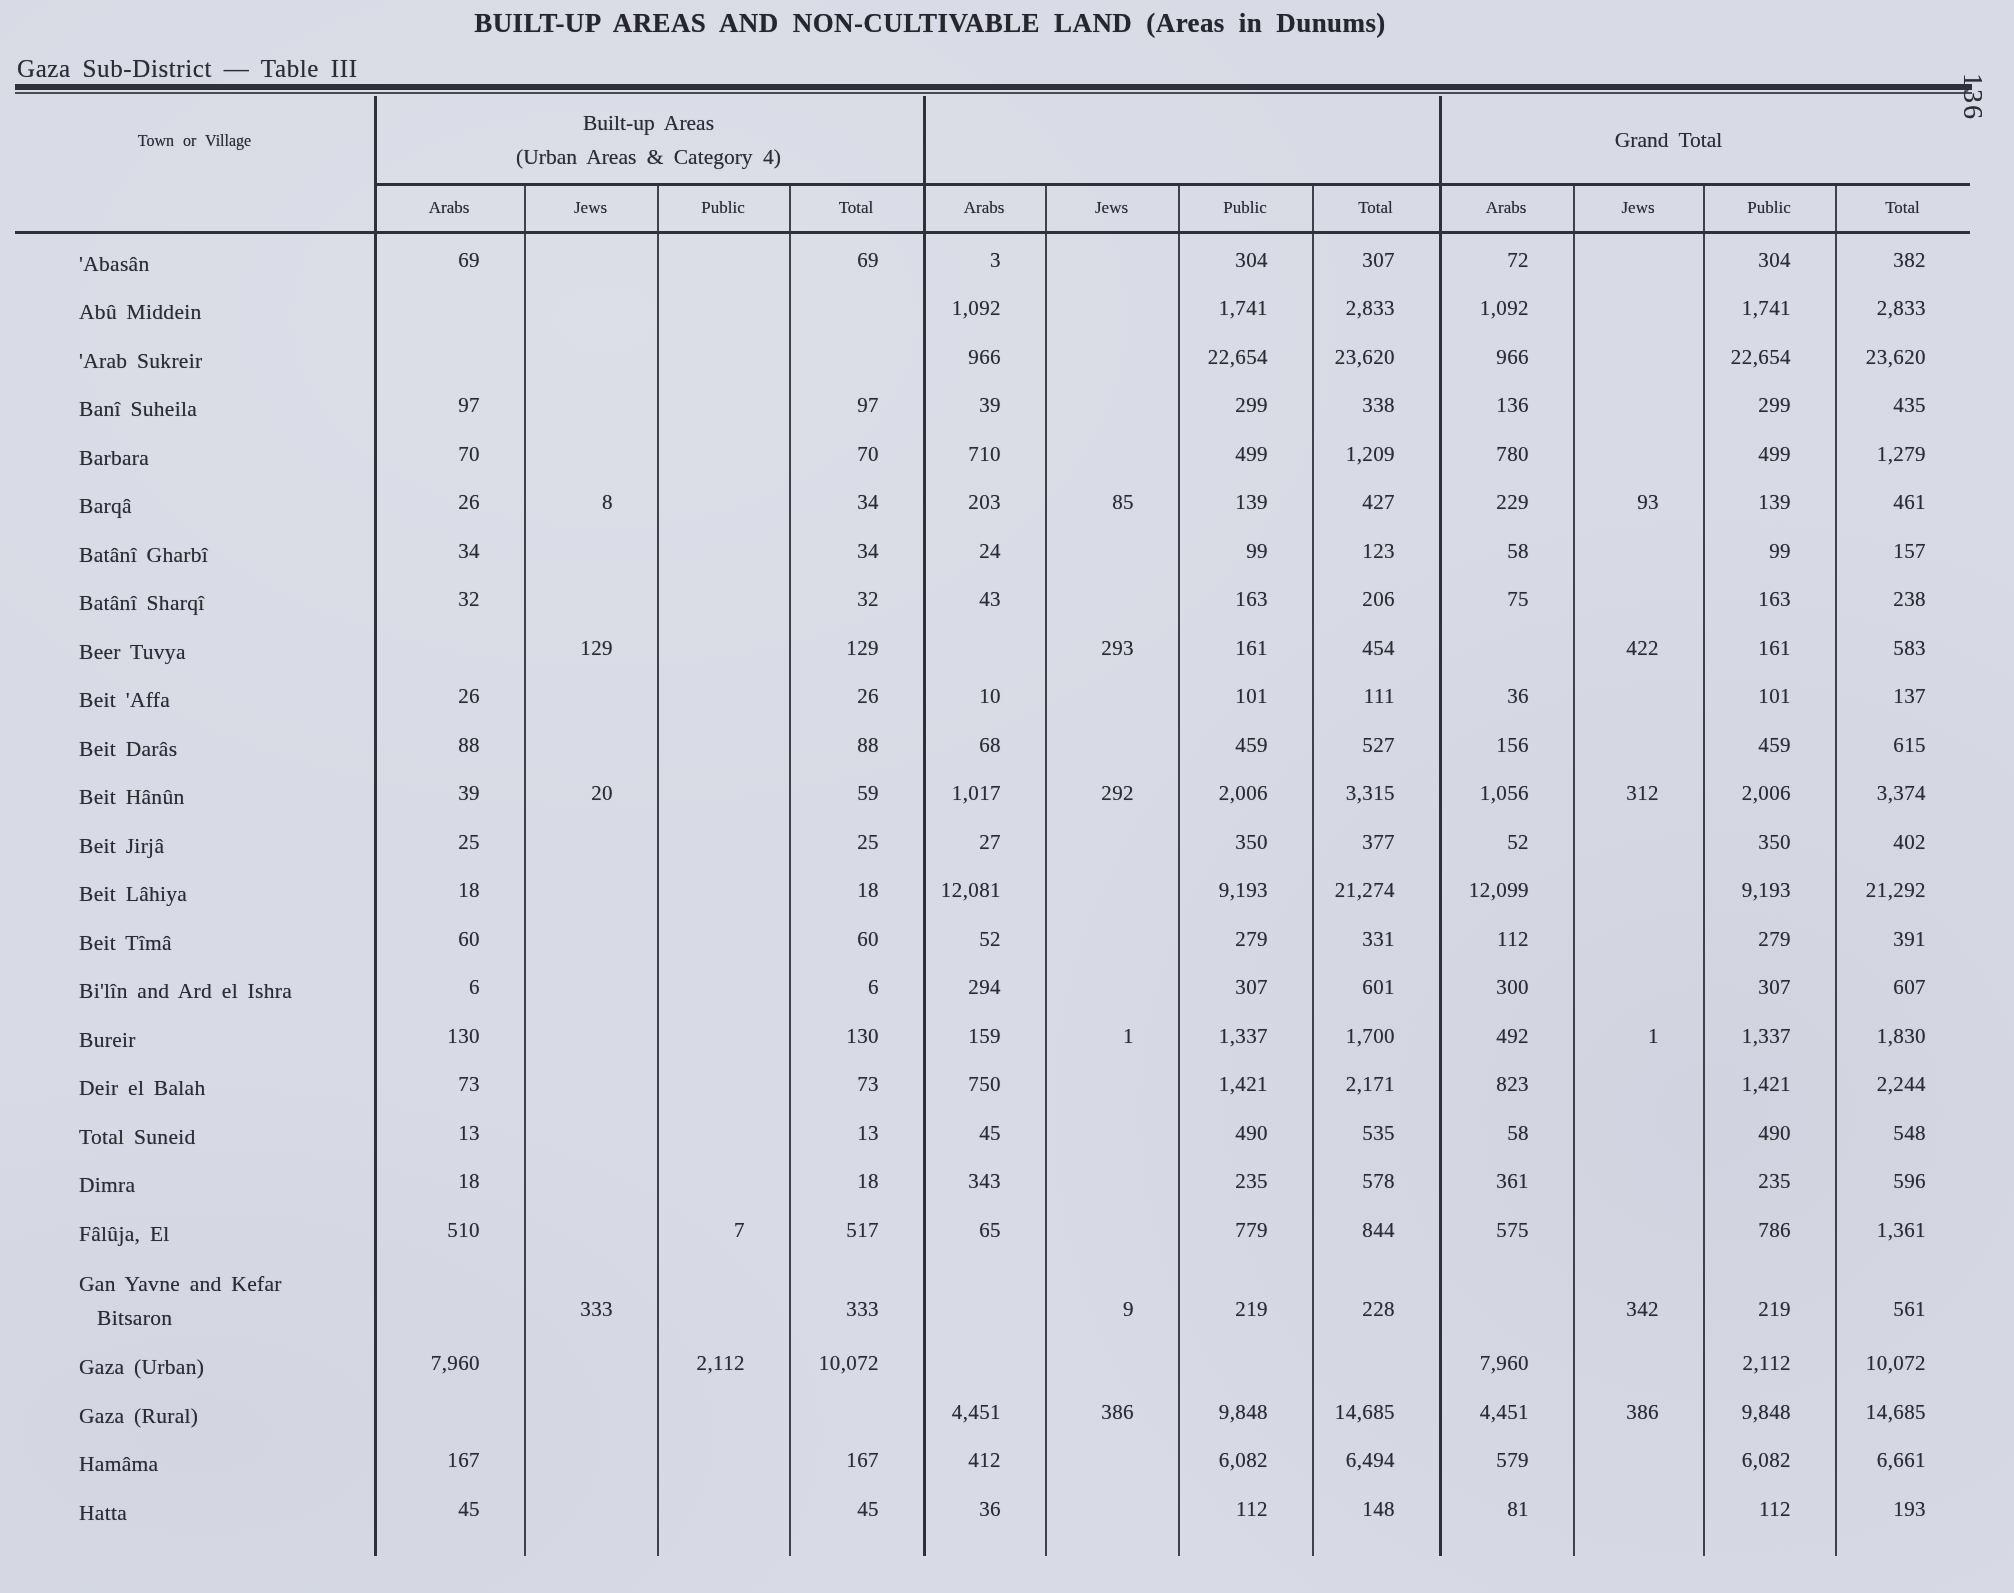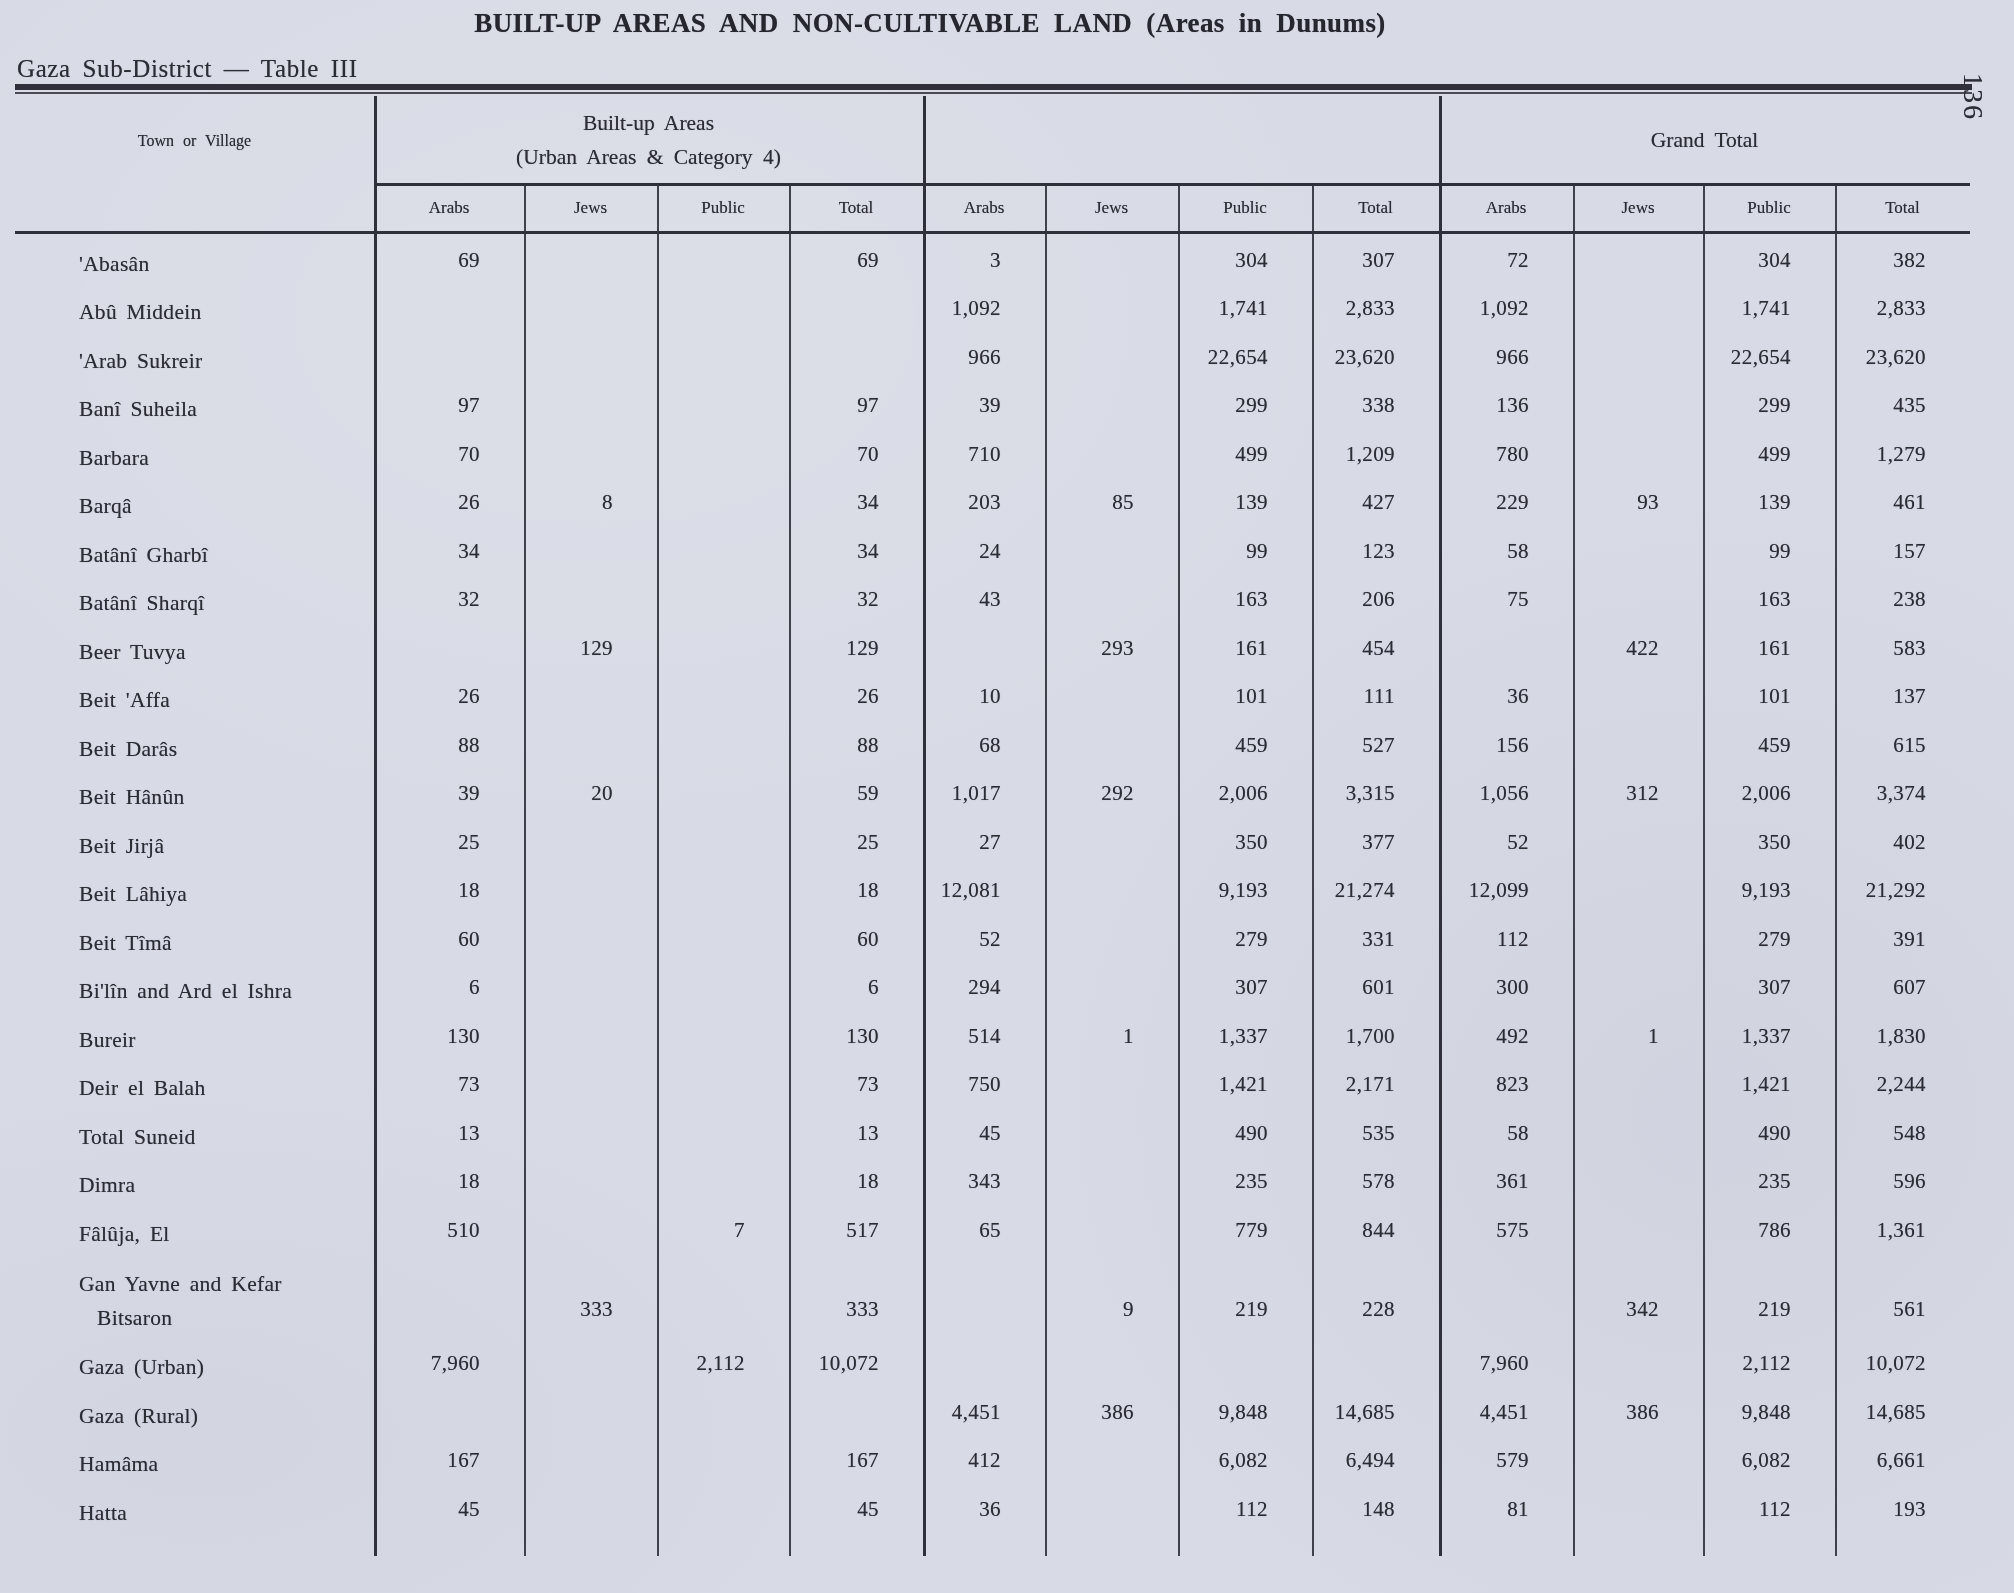--- a/index.html
+++ b/index.html
@@ -115,21 +115,21 @@
 
   <div class="hline" style="top:87px;left:359px;width:1596px;height:2.5px"></div>
   <div class="hline" style="top:135px;left:0;width:1955px;height:3px"></div>
 
   <div class="town-head fuzz">Town or Village</div>
 
   <div class="group-head fuzz" style="left:359px;width:549px">
     <div>Built-up Areas</div>
     <div>(Urban Areas &amp; Category 4)</div>
   </div>
-  <div class="group-head fuzz" style="left:1424px;width:531px">
+  <div class="group-head fuzz" style="left:1388px;width:531px">
     <div>Grand Total</div>
   </div>
 
   <div class="subhead-row fuzz">
     <div></div>
     <div>Arabs</div>
     <div>Jews</div>
     <div>Public</div>
     <div>Total</div>
     <div>Arabs</div>
@@ -416,21 +416,21 @@
         <div class="cell num">607</div>
       </div>
       <div class="trow">
         <div class="cell town">
           <div class="nline">Bureir</div>
         </div>
         <div class="cell num">130</div>
         <div class="cell num"></div>
         <div class="cell num"></div>
         <div class="cell num">130</div>
-        <div class="cell num">514</div>
+        <div class="cell num">159</div>
         <div class="cell num">1</div>
         <div class="cell num">1,337</div>
         <div class="cell num">1,700</div>
         <div class="cell num">492</div>
         <div class="cell num">1</div>
         <div class="cell num">1,337</div>
         <div class="cell num">1,830</div>
       </div>
       <div class="trow">
         <div class="cell town">

